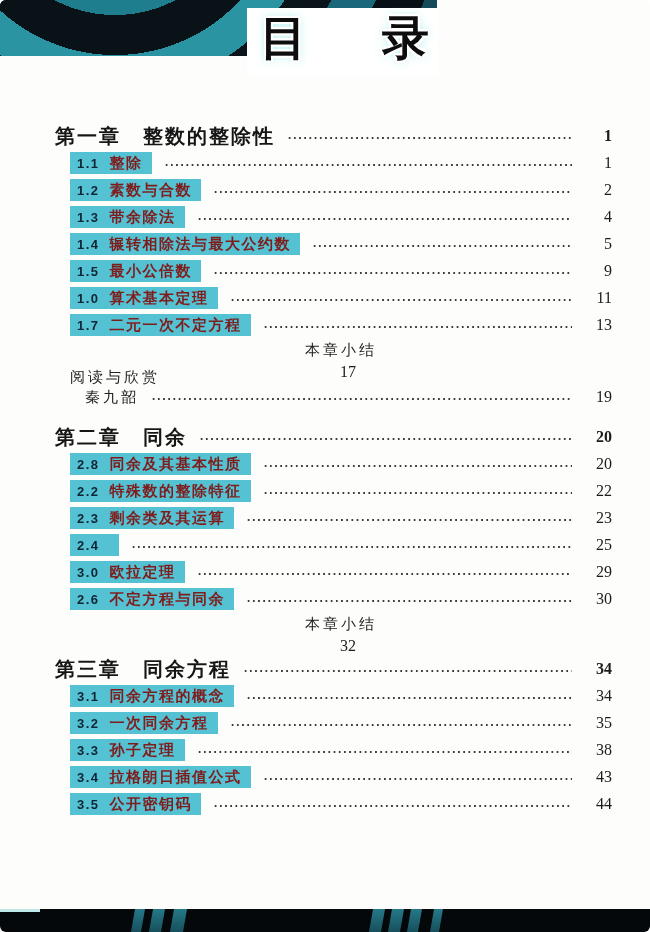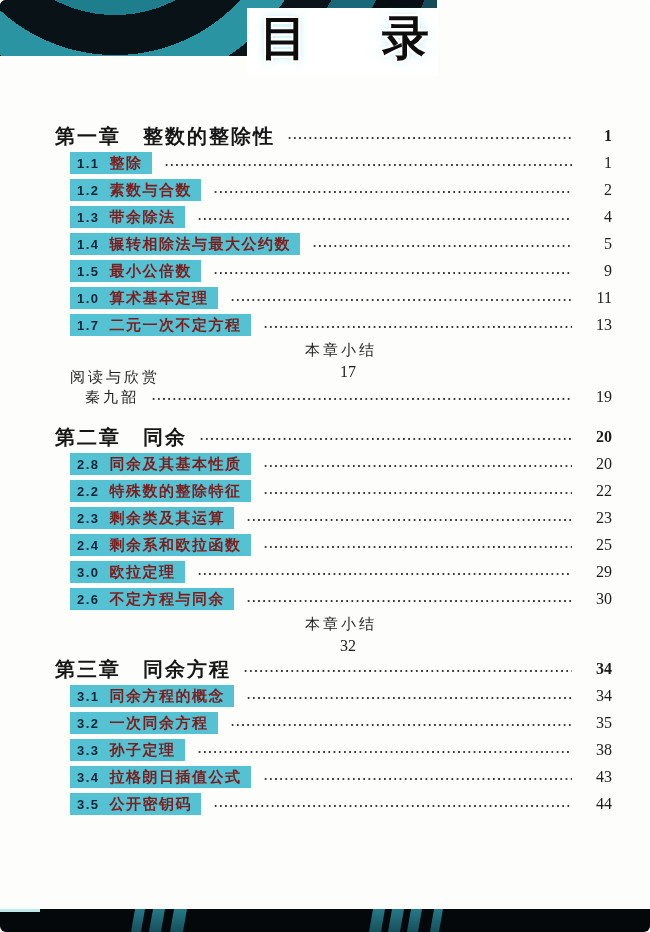--- a/index.html
+++ b/index.html
@@ -217,21 +217,20 @@
         <span class="hl">
           <span class="num">2.3</span>
           <span class="lab">剩余类及其运算</span>
         </span>
         <span class="leader"></span>
         <span class="pg">23</span>
       </div>
       <div class="row section">
         <span class="hl">
           <span class="num">2.4</span>
-          <span class="lab">剩余系和欧拉函数</span>
         </span>
         <span class="leader"></span>
         <span class="pg">25</span>
       </div>
       <div class="row section">
         <span class="hl">
           <span class="num">3.0</span>
           <span class="lab">欧拉定理</span>
         </span>
         <span class="leader"></span>

